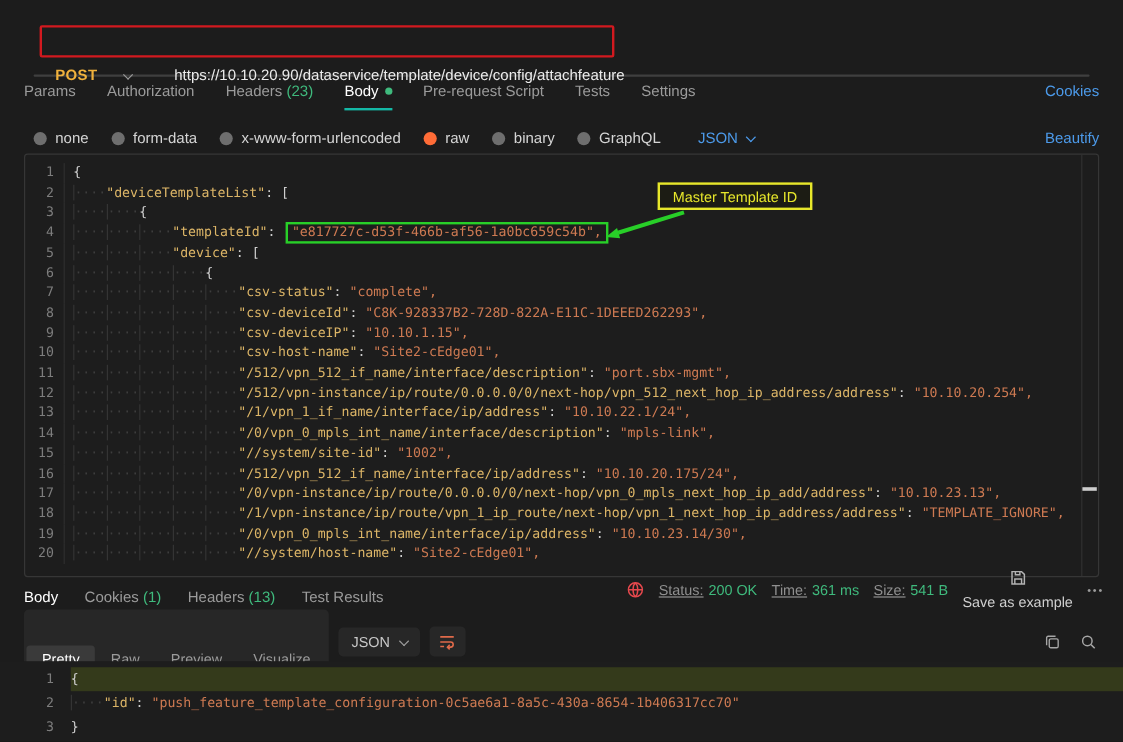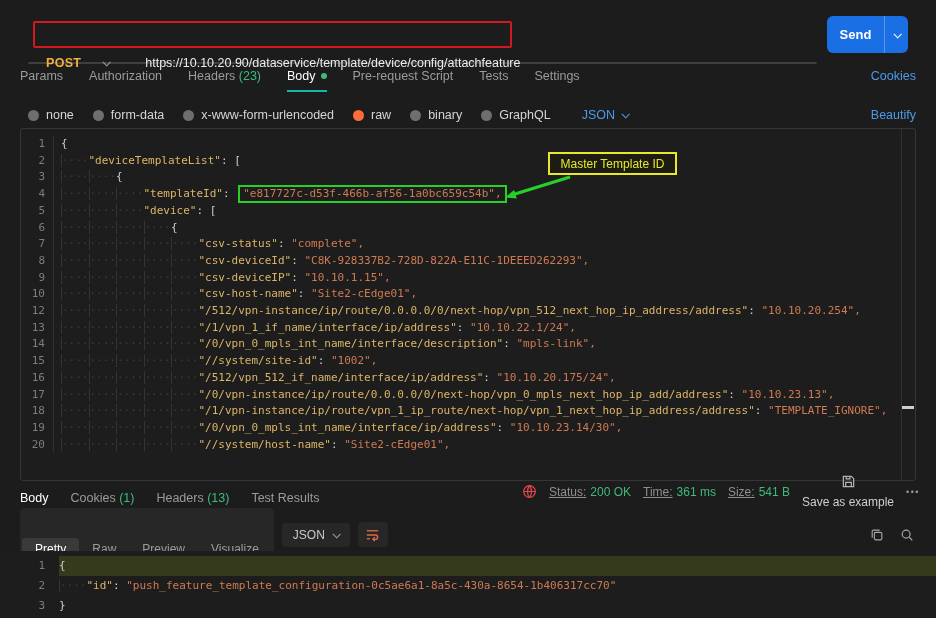--- a/index.html
+++ b/index.html
@@ -78,26 +78,20 @@
 <body>
 
 <div class="request-row">
   <div class="url-bar">
     <div class="method">
       <span class="method-label">POST</span>
       <span class="chev"></span>
     </div>
     <div class="url-text">https://10.10.20.90/dataservice/template/device/config/attachfeature</div>
   </div>
-  <div class="send-group">
-    <div class="send-main">Send</div>
-    <div class="send-caret">
-        <span class="chev"></span>
-      </div>
-  </div>
 </div>
 <div class="red-rect"></div>
 
 <div class="tabs-row">
   <span class="tab">Params</span>
   <span class="tab">Authorization</span>
   <span class="tab"><span>Headers</span> <span class="cnt">(23)</span></span>
   <span class="tab active"><span>Body</span><span class="tab-dot"></span></span>
   <span class="tab">Pre-request Script</span>
   <span class="tab">Tests</span>
@@ -171,20 +165,24 @@
         <span class="ln">8</span>
         <span class="ctext"><span class="iw">····</span><span class="iw">····</span><span class="iw">····</span><span class="iw">····</span><span class="iw">····</span><span class="k">"csv-deviceId"</span><span class="p">: </span><span class="s">"C8K-928337B2-728D-822A-E11C-1DEEED262293",</span></span>
       </div>
       <div class="crow">
         <span class="ln">9</span>
         <span class="ctext"><span class="iw">····</span><span class="iw">····</span><span class="iw">····</span><span class="iw">····</span><span class="iw">····</span><span class="k">"csv-deviceIP"</span><span class="p">: </span><span class="s">"10.10.1.15",</span></span>
       </div>
       <div class="crow">
         <span class="ln">10</span>
         <span class="ctext"><span class="iw">····</span><span class="iw">····</span><span class="iw">····</span><span class="iw">····</span><span class="iw">····</span><span class="k">"csv-host-name"</span><span class="p">: </span><span class="s">"Site2-cEdge01",</span></span>
+      </div>
+      <div class="crow">
+        <span class="ln">11</span>
+        <span class="ctext"><span class="iw">····</span><span class="iw">····</span><span class="iw">····</span><span class="iw">····</span><span class="iw">····</span><span class="k">"/512/vpn_512_if_name/interface/description"</span><span class="p">: </span><span class="s">"port.sbx-mgmt",</span></span>
       </div>
       <div class="crow">
         <span class="ln">12</span>
         <span class="ctext"><span class="iw">····</span><span class="iw">····</span><span class="iw">····</span><span class="iw">····</span><span class="iw">····</span><span class="k">"/512/vpn-instance/ip/route/0.0.0.0/0/next-hop/vpn_512_next_hop_ip_address/address"</span><span class="p">: </span><span class="s">"10.10.20.254",</span></span>
       </div>
       <div class="crow">
         <span class="ln">13</span>
         <span class="ctext"><span class="iw">····</span><span class="iw">····</span><span class="iw">····</span><span class="iw">····</span><span class="iw">····</span><span class="k">"/1/vpn_1_if_name/interface/ip/address"</span><span class="p">: </span><span class="s">"10.10.22.1/24",</span></span>
       </div>
       <div class="crow">

